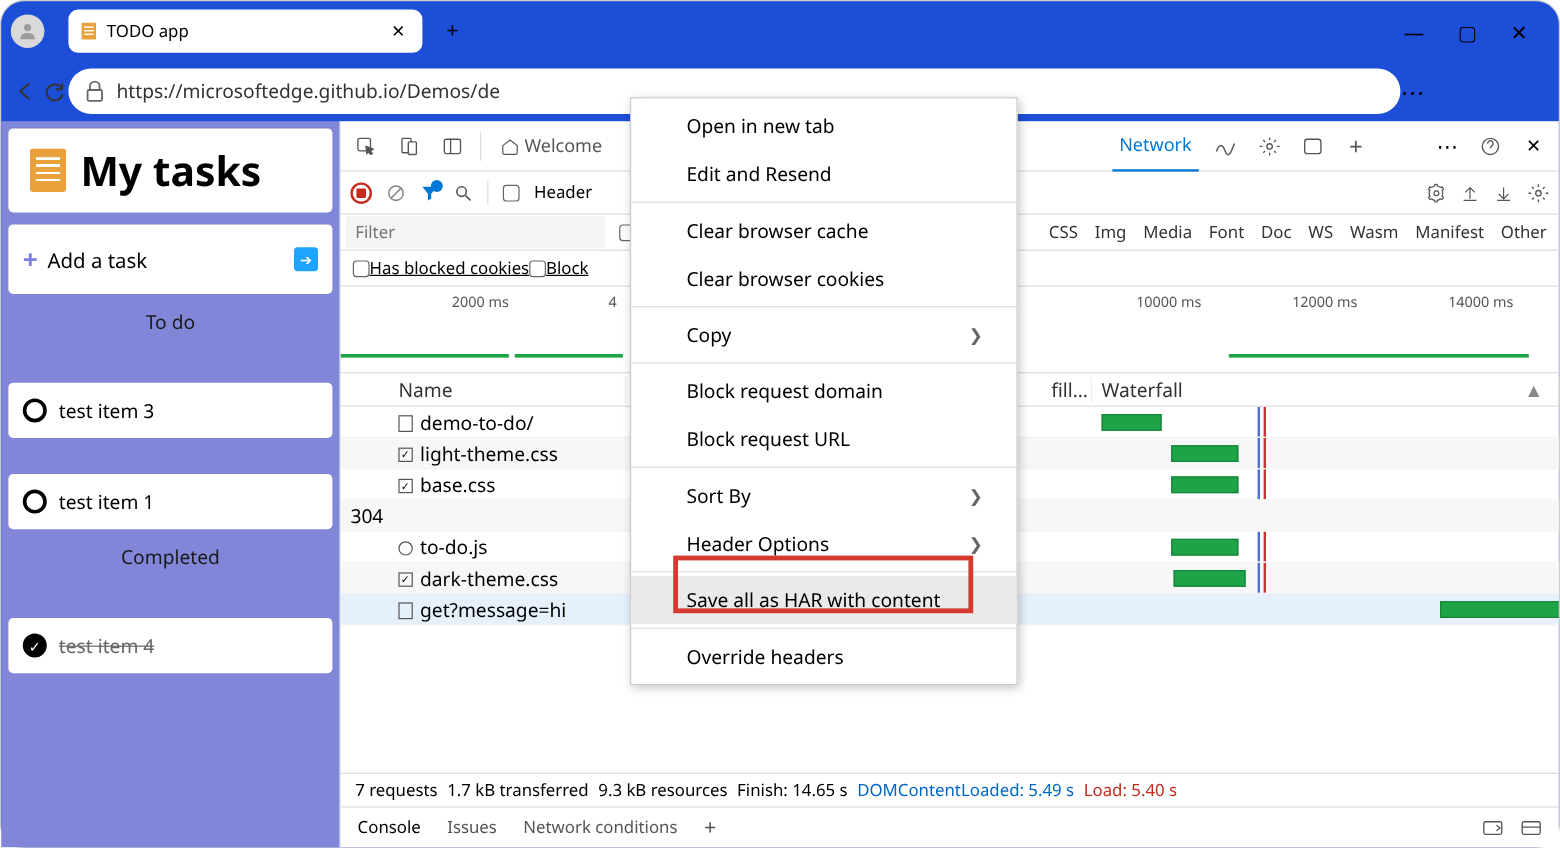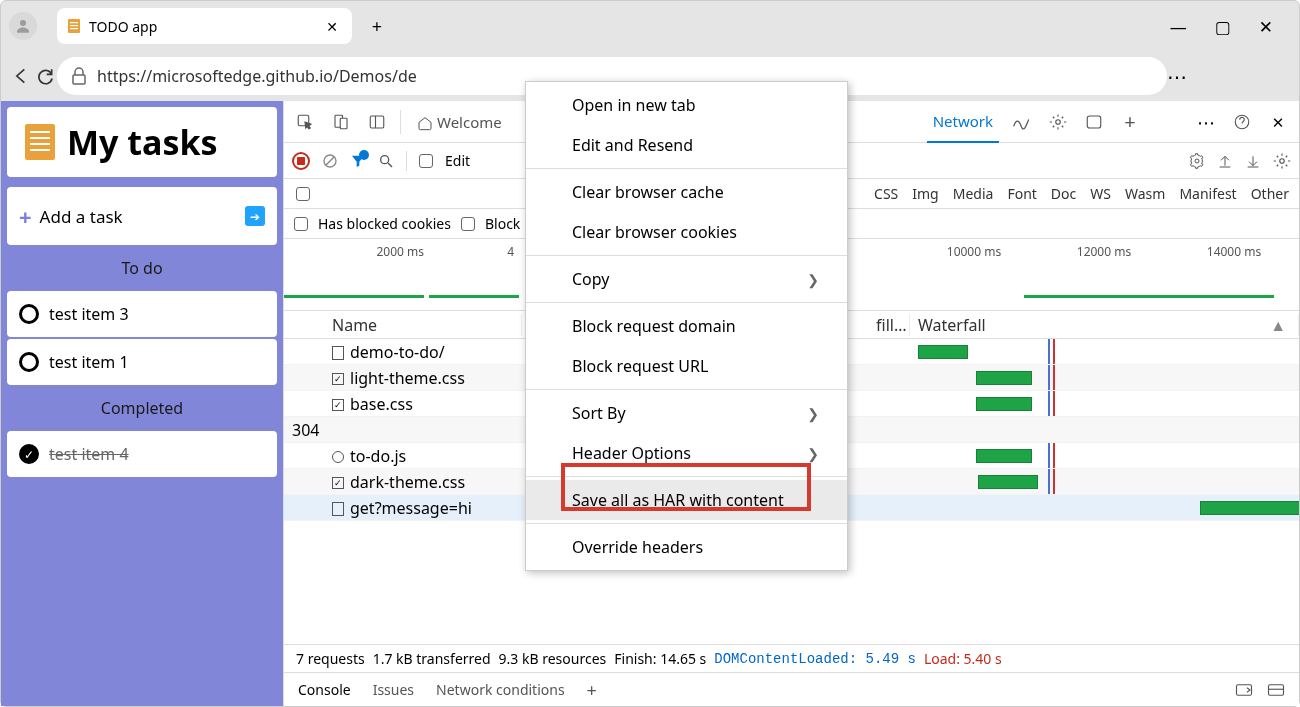--- a/index.html
+++ b/index.html
@@ -1,18 +1,18 @@
 <!DOCTYPE html>
 <html><head>
 <meta charset="utf-8">
 <style>
 * { box-sizing: border-box; margin: 0; padding: 0; font-family: "Segoe UI", system-ui, -apple-system, sans-serif; }
 html, body { width: 1300px; height: 707px; overflow: hidden; background: #fff; }
 
-.browser { width: 100%; height: 100%; border: 1px solid #ccc; border-radius: 6px; background: #e5e5e5; position: relative; }
+.browser { width: 100%; height: 100%; border: 1px solid #ccc; border-radius: 20px; background: #1d4ed8; position: relative; }
 
 .titlebar { height: 50px; display: flex; align-items: center; padding: 0 8px; }
 .avatar-circle { width: 28px; height: 28px; border-radius: 50%; background: #d9d9d9; display:flex; align-items:center; justify-content:center; margin-right: 20px; }
 .avatar-circle svg { fill:#9c9c9c; }
 .tab { background: #fff; border-radius: 8px; height: 36px; width: 295px; display: flex; align-items: center; padding: 0 10px; gap: 8px; font-size: 14px; }
 .tab .close { margin-left: auto; width:20px;height:20px;display:flex;align-items:center;justify-content:center; }
 .newtab { width:34px; height:34px; display:flex; align-items:center; justify-content:center; margin-left:8px; font-size:18px; }
 .winctrls { margin-left: auto; display: flex; gap: 28px; padding-right: 18px; }
 .winctrls span { font-size:17px; }
 
@@ -27,21 +27,21 @@
 
 .app { width: 282px; background: #8186d9; padding: 6px; display:flex; flex-direction:column; gap:2px; }
 .app-header { background:#fff; border-radius:4px; padding: 12px 18px; display:flex; align-items:center; gap:12px; margin-bottom:8px; }
 .app-header h1 { font-size:34px; font-weight:700; }
 .note-icon { width:30px;height:36px; background:#e9a23b; border-radius:2px; position:relative; }
 .note-icon::after{content:"";position:absolute;left:5px;right:5px;top:7px;bottom:5px;background:repeating-linear-gradient(#fff,#fff 2px,transparent 2px,transparent 6px);}
 .add-task { background:#fff; border-radius:4px; padding:14px 12px; display:flex; align-items:center; gap:8px; font-size:17px; }
 .add-task .plus { color:#7a7fe0; font-size:22px; font-weight:700; }
 .add-task .play { margin-left:auto; width:20px;height:20px;background:#1fa3ff;border-radius:3px;display:flex;align-items:center;justify-content:center;color:#fff;font-size:12px;}
 .section-label { text-align:center; padding:10px 0; font-size:16px; color:#1a1a1a; }
-.task-card { background:#fff; border-radius:4px; padding:12px; display:flex; align-items:center; gap:10px; font-size:16px; }
+.task-card { background:#fff; border-radius:4px; padding:12px; display:flex; align-items:center; gap:10px; font-size:16px;margin-top:28px; }
 .radio-empty { width:20px;height:20px;border:3px solid #000;border-radius:50%; }
 .radio-full { width:20px;height:20px;border:2px solid #000;border-radius:50%; background:#000; position:relative; }
 .radio-full::after { content:"✓"; position:absolute; color:#fff; font-size:12px; left:3px; top:0px; }
 .strike { text-decoration: line-through; color:#666; }
 
 
 .devtools { flex:1; background:#fff; display:flex; flex-direction:column; border-left:1px solid #ddd; position:relative; }
 .dt-tabbar { height:42px; border-bottom:1px solid #ddd; display:flex; align-items:center; padding:0 8px; gap:10px; font-size:15px; }
 .dt-tabbar .icon-btn { width:26px;height:26px;display:flex;align-items:center;justify-content:center; }
 .dt-tab { padding:10px 6px; color:#555; }
@@ -53,21 +53,21 @@
 .record-btn span{width:8px;height:8px;background:#c42b1c;border-radius:1px;}
 .funnel { position:relative; }
 .funnel .dot { position:absolute; top:-3px; right:-3px; width:10px;height:10px;border-radius:50%;background:#0078d4; }
 .chk { width:14px;height:14px;border:1.5px solid #666;border-radius:3px; }
 .gearline-right { margin-left:auto; }
 
 .filter-row { height:30px; border-bottom:1px solid #ddd; display:flex; align-items:center; }
 .filter-input { border:none; padding:4px 8px; font-size:14px; flex:0 0 210px; color:#888; background:#f4f4f4; margin-left:4px; border-radius:3px; }
 .fr-types { display:flex; gap:14px; margin-left:auto; font-size:14px; color:#333; padding-right:10px; }
 
-.cookie-row { height:30px; border-bottom:1px solid #ddd; display:flex; align-items:center; gap:10px; padding:0 10px; font-size:14px; }
+.cookie-row { height:30px; border-bottom:1px solid #ddd; display:flex; align-items:center; padding:0 10px; font-size:14px;text-decoration:underline; }
 
 .timeline { height:72px; border-bottom:1px solid #ddd; position:relative; }
 .ticks { position:absolute; top:4px; left:0; right:0; display:flex; font-size:12px; color:#555; }
 .ticks span { flex:1; text-align:center; }
 .green-bars { position:absolute; bottom:12px; left:0; right:0; height:3px; }
 .green-bars div { position:absolute; height:3px; background:#1ea446; }
 .col-name { width:198px;margin-left:40px; }
 .col-status { width:56px; }
 .col-gap { flex:0 0 290px; }
 .col-fill { width:42px; }
@@ -84,21 +84,21 @@
 .css-icon::after{content:"✓";position:absolute;font-size:9px;left:1px;top:-2px;}
 .js-icon { display:inline-block; width:12px;height:12px;border:1.5px solid #555;border-radius:50%;margin-right:6px;vertical-align:-1px; }
 .link-text { color:#0066cc; text-decoration:underline; }
 
 .wf-cell { position:relative; height:100%; }
 .wf-bar { position:absolute; top:6px; height:14px; background:#1ea446; border:1px solid #17823a; }
 .wf-line { position:absolute; top:0; bottom:0; width:2px; background:#d03030; }
 .wf-line2 { position:absolute; top:0; bottom:0; width:2px; background:#4a6fd8; }
 
 .status-line { height:28px; border-top:1px solid #ddd; display:flex; align-items:center; padding:0 12px; font-size:14px; gap:8px; }
-.status-line .dom { color:#0066cc;font-family:Liberation Mono, monospace; }
+.status-line .dom { color:#0066cc; }
 .status-line .load { color:#c42b1c; }
 
 .drawer-tabs { height:34px; border-top:1px solid #ddd; display:flex; align-items:center; padding:0 14px; gap:22px; font-size:14px; }
 .drawer-tabs .dt { color:#555; }
 .drawer-tabs .dt.active { color:#000; }
 .drawer-tabs .right { margin-left:auto; display:flex; gap:14px; }
 
 
 .ctx-menu { position:absolute; left:524px; top:80px; width:323px; background:#fff; border:1px solid #ccc; box-shadow:2px 2px 8px rgba(0,0,0,.25); z-index:50; padding: 3px 0; }
 .ctx-item { padding:9px 28px 9px 46px; font-size:16px; display:flex; align-items:center; justify-content:space-between; }
@@ -259,21 +259,21 @@
             <span class="dot"></span>
           </span>
         <span class="icon-btn">
             <svg width="16" height="16" viewBox="0 0 24 24" fill="none" stroke="#555" stroke-width="2">
               <circle cx="10" cy="10" r="6"></circle>
               <line x1="15" y1="15" x2="21" y2="21"></line>
             </svg>
           </span>
         <span style="width:1px;height:20px;background:#ddd;"></span>
         <span class="chk"></span>
-        <span style="font-size:14px;">Edit</span>
+        <span style="font-size:14px;">Header</span>
         <span class="spacer"></span>
         <span class="icon-btn">
             <svg width="16" height="16" viewBox="0 0 24 24" fill="none" stroke="#555" stroke-width="1.5">
               <circle cx="12" cy="12" r="3"></circle>
               <path d="M20 12a8 8 0 01-1 4l2 1-2 3-2-1a8 8 0 01-4 2v2h-3v-2a8 8 0 01-4-2l-2 1-2-3 2-1a8 8 0 010-8l-2-1 2-3 2 1a8 8 0 014-2V1h3v2a8 8 0 014 2l2-1 2 3-2 1a8 8 0 011 4z"></path>
             </svg>
           </span>
         <span class="icon-btn">
             <svg width="16" height="16" viewBox="0 0 24 24" fill="none" stroke="#555" stroke-width="1.5">
               <path d="M12 19V5M6 11l6-6 6 6M4 21h16"></path>
@@ -286,20 +286,21 @@
           </span>
         <span class="icon-btn gearline-right">
             <svg width="18" height="18" viewBox="0 0 24 24" fill="none" stroke="#555" stroke-width="1.5">
               <circle cx="12" cy="12" r="3"></circle>
               <path d="M12 2v3M12 19v3M4 12H1M23 12h-3M5 5l2 2M17 17l2 2M19 5l-2 2M7 17l-2 2"></path>
             </svg>
           </span>
       </div>
 
       <div class="filter-row">
+        <input class="filter-input" placeholder="Filter" style="">
         <span style="margin-left:12px;" class="chk"></span>
         <div class="fr-types">
           <span>CSS</span>
           <span>Img</span>
           <span>Media</span>
           <span>Font</span>
           <span>Doc</span>
           <span>WS</span>
           <span>Wasm</span>
           <span>Manifest</span>

